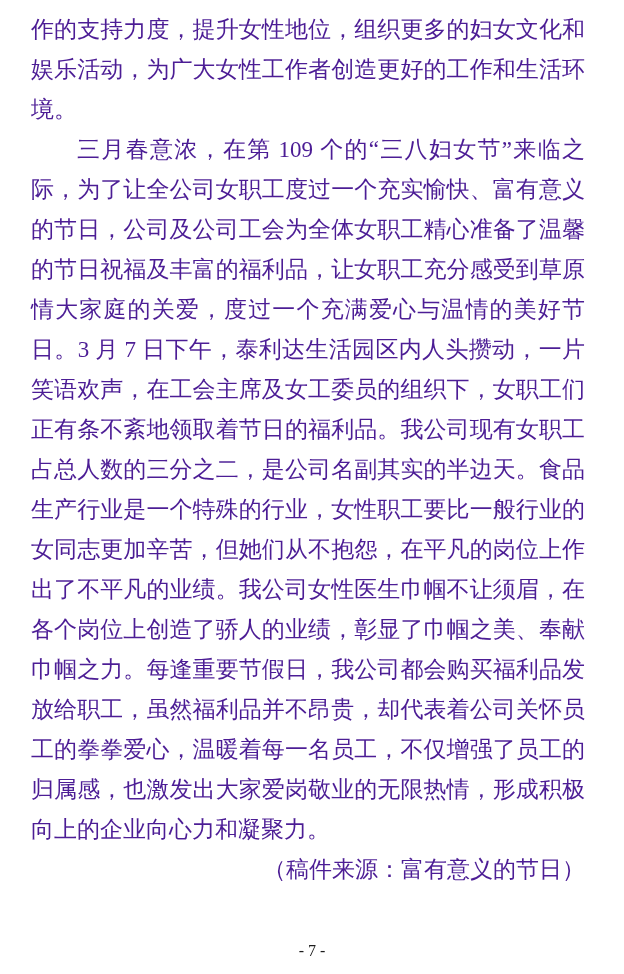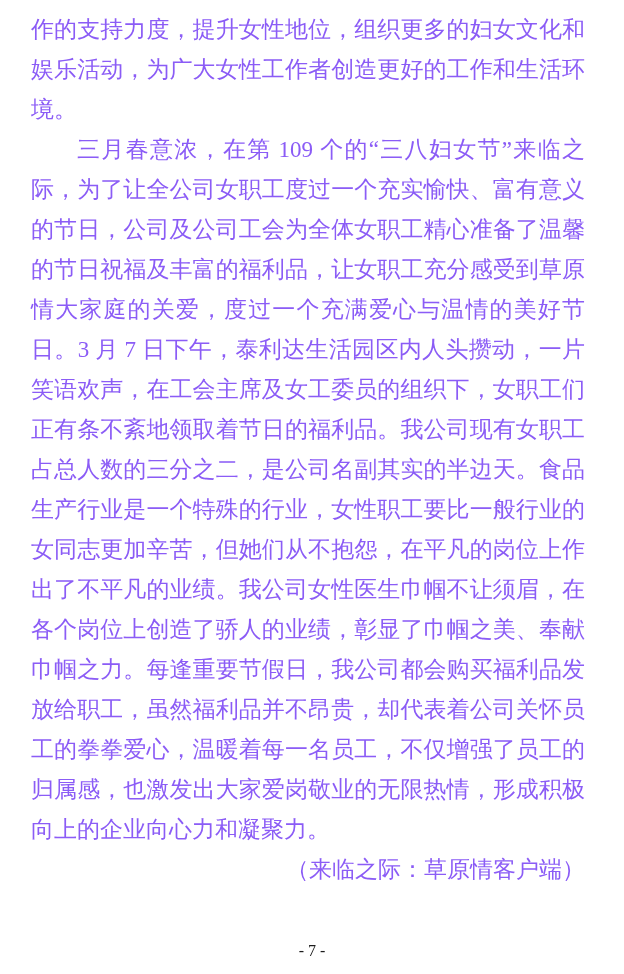--- a/index.html
+++ b/index.html
@@ -14,21 +14,21 @@
     background: #ffffff;
     overflow: hidden;
     font-family: "Liberation Serif", "DejaVu Serif", serif;
     box-sizing: border-box;
   }
   .text-block {
     position: absolute;
     top: 10px;
     left: 31px;
     width: 554px;
-    color: #8b5cf6;
+    color: #4c1d95;
     font-size: 23px;
     line-height: 40px;
     text-align: justify;
     text-justify: inter-character;
   }
   .para {
     margin: 0;
     padding: 0;
     word-break: break-all;
   }
@@ -53,16 +53,16 @@
     font-family: "Liberation Serif", "DejaVu Serif", serif;
   }
 </style>
 </head>
 <body>
 
 <div class="page">
   <div class="text-block">
     <p class="para">作的支持力度，提升女性地位，组织更多的妇女文化和娱乐活动，为广大女性工作者创造更好的工作和生活环境。</p>
     <p class="para indented">三月春意浓，在第 109 个的“三八妇女节”来临之际，为了让全公司女职工度过一个充实愉快、富有意义的节日，公司及公司工会为全体女职工精心准备了温馨的节日祝福及丰富的福利品，让女职工充分感受到草原情大家庭的关爱，度过一个充满爱心与温情的美好节日。3 月 7 日下午，泰利达生活园区内人头攒动，一片笑语欢声，在工会主席及女工委员的组织下，女职工们正有条不紊地领取着节日的福利品。我公司现有女职工占总人数的三分之二，是公司名副其实的半边天。食品生产行业是一个特殊的行业，女性职工要比一般行业的女同志更加辛苦，但她们从不抱怨，在平凡的岗位上作出了不平凡的业绩。我公司女性医生巾帼不让须眉，在各个岗位上创造了骄人的业绩，彰显了巾帼之美、奉献巾帼之力。每逢重要节假日，我公司都会购买福利品发放给职工，虽然福利品并不昂贵，却代表着公司关怀员工的拳拳爱心，温暖着每一名员工，不仅增强了员工的归属感，也激发出大家爱岗敬业的无限热情，形成积极向上的企业向心力和凝聚力。</p>
-    <p class="para attribution">（来临之际：草原情客户端）</p>
+    <p class="para attribution">（稿件来源：富有意义的节日）</p>
   </div>
   <div class="footer">- 7 -</div>
 </div>
 
 </body></html>

